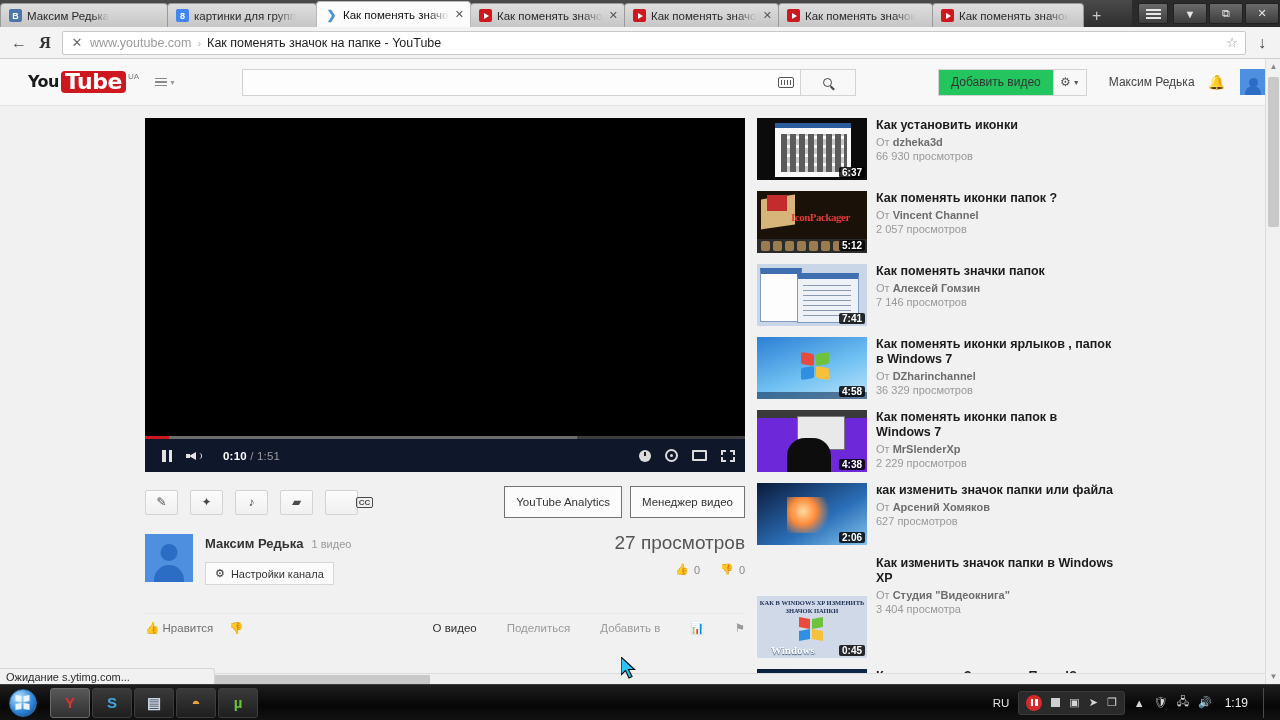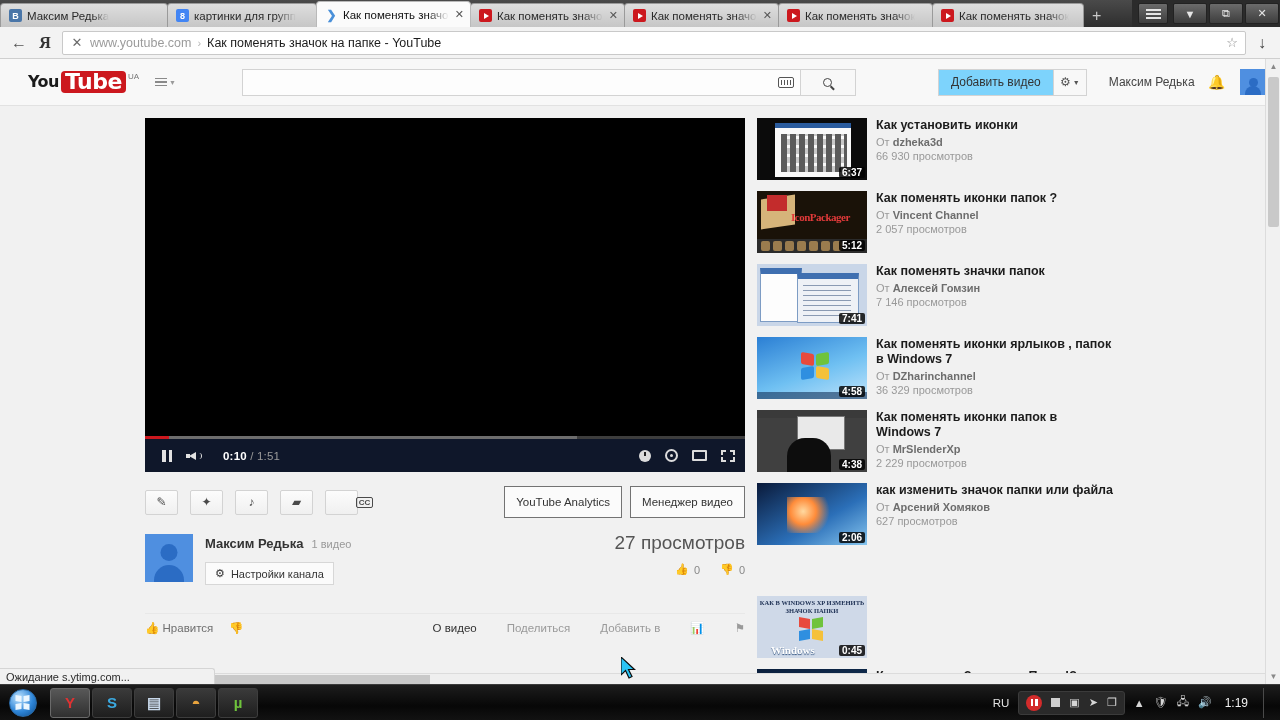--- a/index.html
+++ b/index.html
@@ -88,21 +88,21 @@
       display:flex; align-items:center; justify-content:center; }
   .kbd-ico::after { content:""; width:10px; height:5px;
       background:repeating-linear-gradient(90deg,#555 0 1.5px, transparent 1.5px 3px); }
   .searchbtn { width:55px; height:27px; background:#f8f8f8; border:1px solid #d3d3d3;
       border-left:none; display:flex; align-items:center; justify-content:center; color:#444;}
   .mag { width:9px; height:9px; border:1.6px solid #444; border-radius:50%; position:relative; }
   .mag::after { content:""; position:absolute; right:-4px; bottom:-3px; width:5px; height:1.6px;
       background:#444; transform:rotate(45deg); }
 
   .hdr-right { margin-left:auto; display:flex; align-items:center; gap:0; }
-  .btn-upload { height:27px; padding:0 12px; background:#7dd3fc; border:1px solid #d3d3d3;
+  .btn-upload { height:27px; padding:0 12px; background:#22c55e; border:1px solid #d3d3d3;
       font-size:12px; color:#333; display:flex; align-items:center; }
   .btn-gear { height:27px; width:33px; background:#f8f8f8; border:1px solid #d3d3d3;
       border-left:none; display:flex; align-items:center; justify-content:center;
       font-size:12px; color:#555; gap:2px;}
   .hdr-user { font-size:12px; color:#444; margin:0 14px 0 22px; }
   .bell { font-size:14px; color:#555; }
   .avatar-sm { width:26px; height:26px; background:#4f8fe0; margin-left:14px;
       display:flex; align-items:flex-end; justify-content:center; overflow:hidden; }
   .avatar-sm .head { width:9px; height:9px; border-radius:50%; background:#2b6cc4;
       position:relative; top:-8px; }
@@ -228,21 +228,21 @@
   .t3 .lines { position:absolute; left:46px; top:20px; width:48px; height:32px;
       background:repeating-linear-gradient(0deg,#8a9ab3 0 1px,transparent 1px 5px);}
   .t4 { background:linear-gradient(160deg,#2b7fd4,#6fc0f2 55%,#bfe4fb); }
   .t4 .flag { position:absolute; left:44px; top:16px; width:30px; height:28px; }
   .t4 .flag i { position:absolute; width:13px; height:12px; border-radius:2px; }
   .t4 .flag i:nth-child(1){left:0;top:0;background:#e84a3d;transform:skewY(8deg);}
   .t4 .flag i:nth-child(2){left:15px;top:0;background:#6fc33c;transform:skewY(-8deg);}
   .t4 .flag i:nth-child(3){left:0;top:14px;background:#2f8fe0;transform:skewY(-8deg);}
   .t4 .flag i:nth-child(4){left:15px;top:14px;background:#f5c13a;transform:skewY(8deg);}
   .t4 .tb { position:absolute; left:0; bottom:0; width:110px; height:7px; background:rgba(20,50,90,.6);}
-  .t5 { background:#404040; }
+  .t5 { background:#6d28d9; }
   .t5 .mon { position:absolute; left:40px; top:6px; width:48px; height:34px; background:#e9e9e9;
       border:1px solid #777; }
   .t5 .fig { position:absolute; left:30px; bottom:0; width:44px; height:34px; background:#0d0d0d;
       border-radius:18px 18px 0 0; }
   .t5 .tbar { position:absolute; left:0; top:0; width:110px; height:8px; background:#3a3a3a;}
   .t6 { background:linear-gradient(150deg,#0a1a3a,#2b6fb8 60%,#87c6ef); }
   .t6 .glow { position:absolute; left:30px; top:14px; width:46px; height:36px;
       background:radial-gradient(circle at 35% 40%, #ffd9a0, #ff8c3a 35%, rgba(40,90,160,0) 72%); }
   .t7 { background:#cfd9e8;margin-top:40px; }
   .t7 .ttl { position:absolute; left:0; top:3px; width:110px; text-align:center;
@@ -623,20 +623,25 @@
               <span class="ttl">КАК В WINDOWS XP ИЗМЕНИТЬ ЗНАЧОК ПАПКИ</span>
               <span class="flag">
                   <i></i>
                   <i></i>
                   <i></i>
                   <i></i>
                 </span>
               <span class="wtxt">Windows</span>
               <span class="dur">0:45</span>
             </div>
+            <div class="rec-txt">
+              <div class="rec-title">Как изменить значок папки в Windows XP</div>
+              <div class="rec-by"><span>От</span> <b>Студия "Видеокнига"</b></div>
+              <div class="rec-views">3 404 просмотра</div>
+            </div>
           </div>
 
           <div class="rec">
             <div class="thumb t8">
               <span class="tbar"></span>
                 <span class="glow"></span>
             </div>
             <div class="rec-txt">
               <div class="rec-title">Как поменять Значок на Папку!?</div>
             </div>

